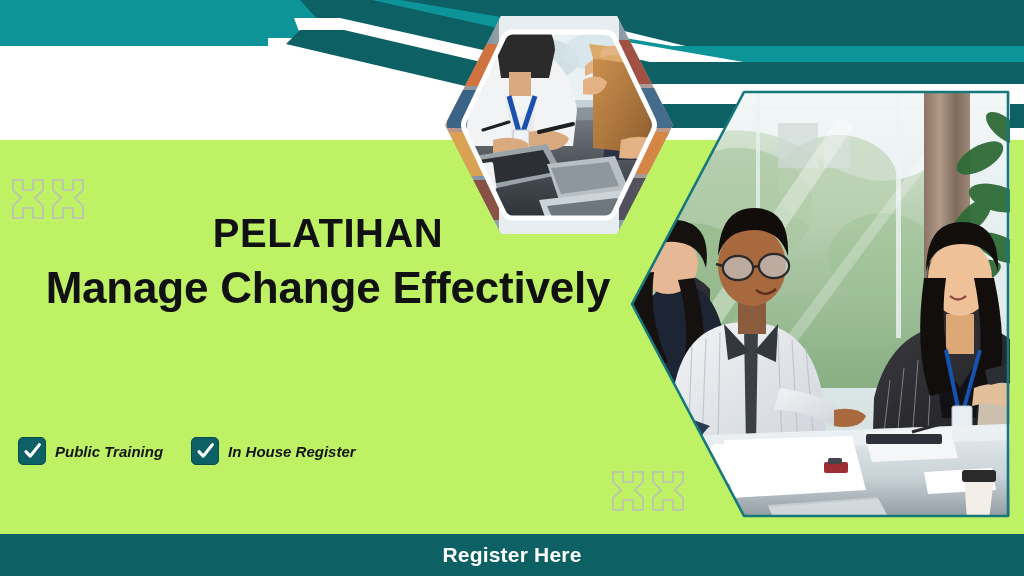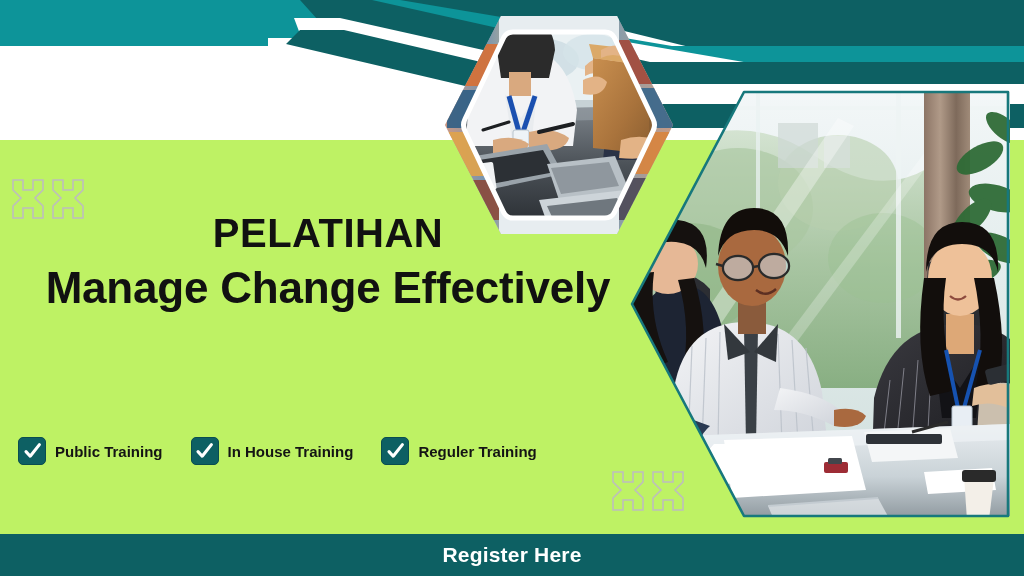--- a/index.html
+++ b/index.html
@@ -86,20 +86,21 @@
     align-items:center;
     justify-content:center;
     flex:0 0 auto;
   }
   .badge-check svg { display:block; }
   .badge-label {
     font-size:15px;
     font-weight:bold;
     color:#141414;
     white-space:nowrap;
+    font-style:italic;
   }
 
   
   .footer-bar {
     position:absolute;
     left:0; bottom:0;
     width:1024px; height:42px;
     background:#0d6063;
     display:flex;
     align-items:center;
@@ -499,31 +500,23 @@
       </span>
       <span class="badge-label">Public Training</span>
     </div>
 
     <div class="badge">
       <span class="badge-check">
         <svg width="19" height="19" viewBox="0 0 19 19">
           <path d="M3,9.6 L7.2,14.2 L16.4,2.6" fill="none" stroke="#ffffff" stroke-width="3.1" stroke-linecap="round" stroke-linejoin="round"></path>
         </svg>
       </span>
-      <span class="badge-label">In House Training</span>
+      <span class="badge-label">In House Register</span>
     </div>
 
-    <div class="badge">
-      <span class="badge-check">
-        <svg width="19" height="19" viewBox="0 0 19 19">
-          <path d="M3,9.6 L7.2,14.2 L16.4,2.6" fill="none" stroke="#ffffff" stroke-width="3.1" stroke-linecap="round" stroke-linejoin="round"></path>
-        </svg>
-      </span>
-      <span class="badge-label">Reguler Training</span>
-    </div>
 
   </div>
 
   <div class="footer-bar">
     <span class="footer-register">Register Here</span>
 
   </div>
 
 </div>
 

